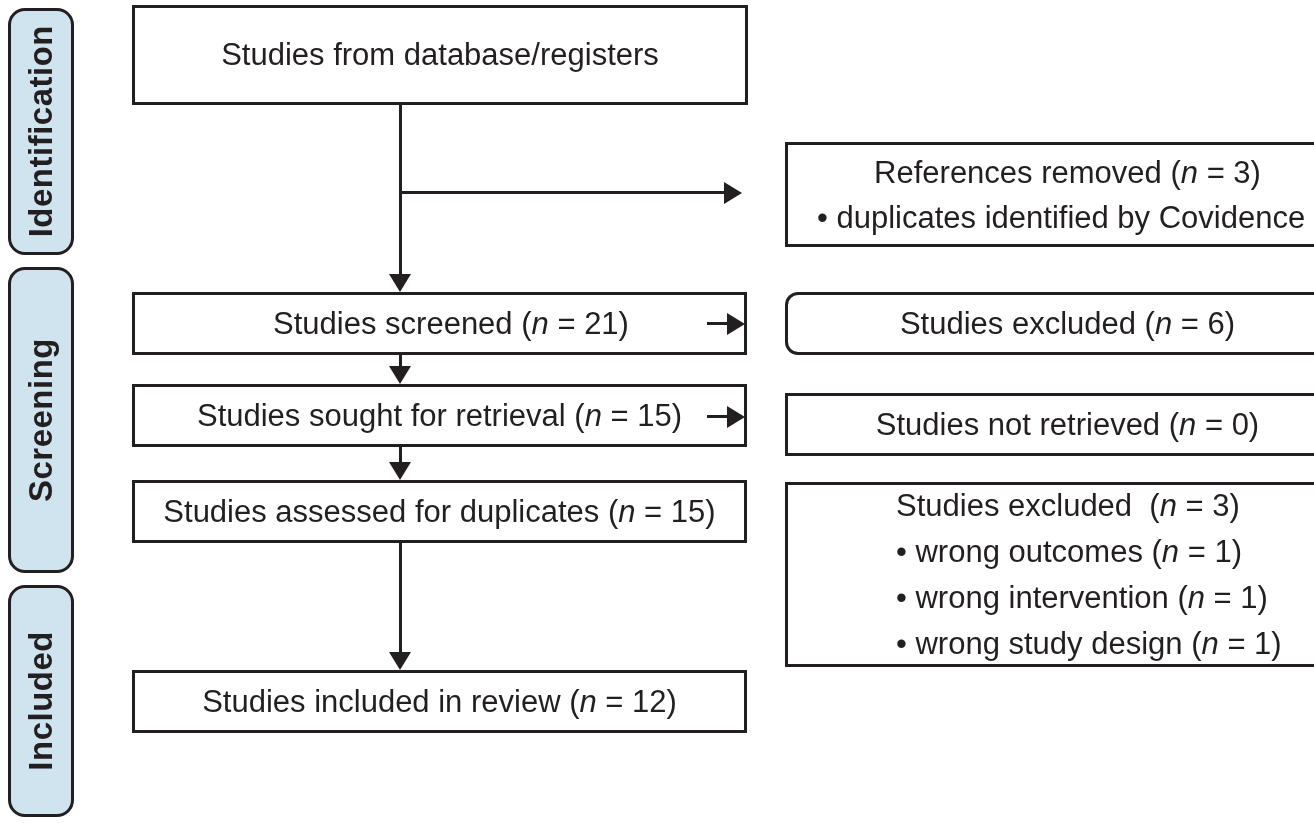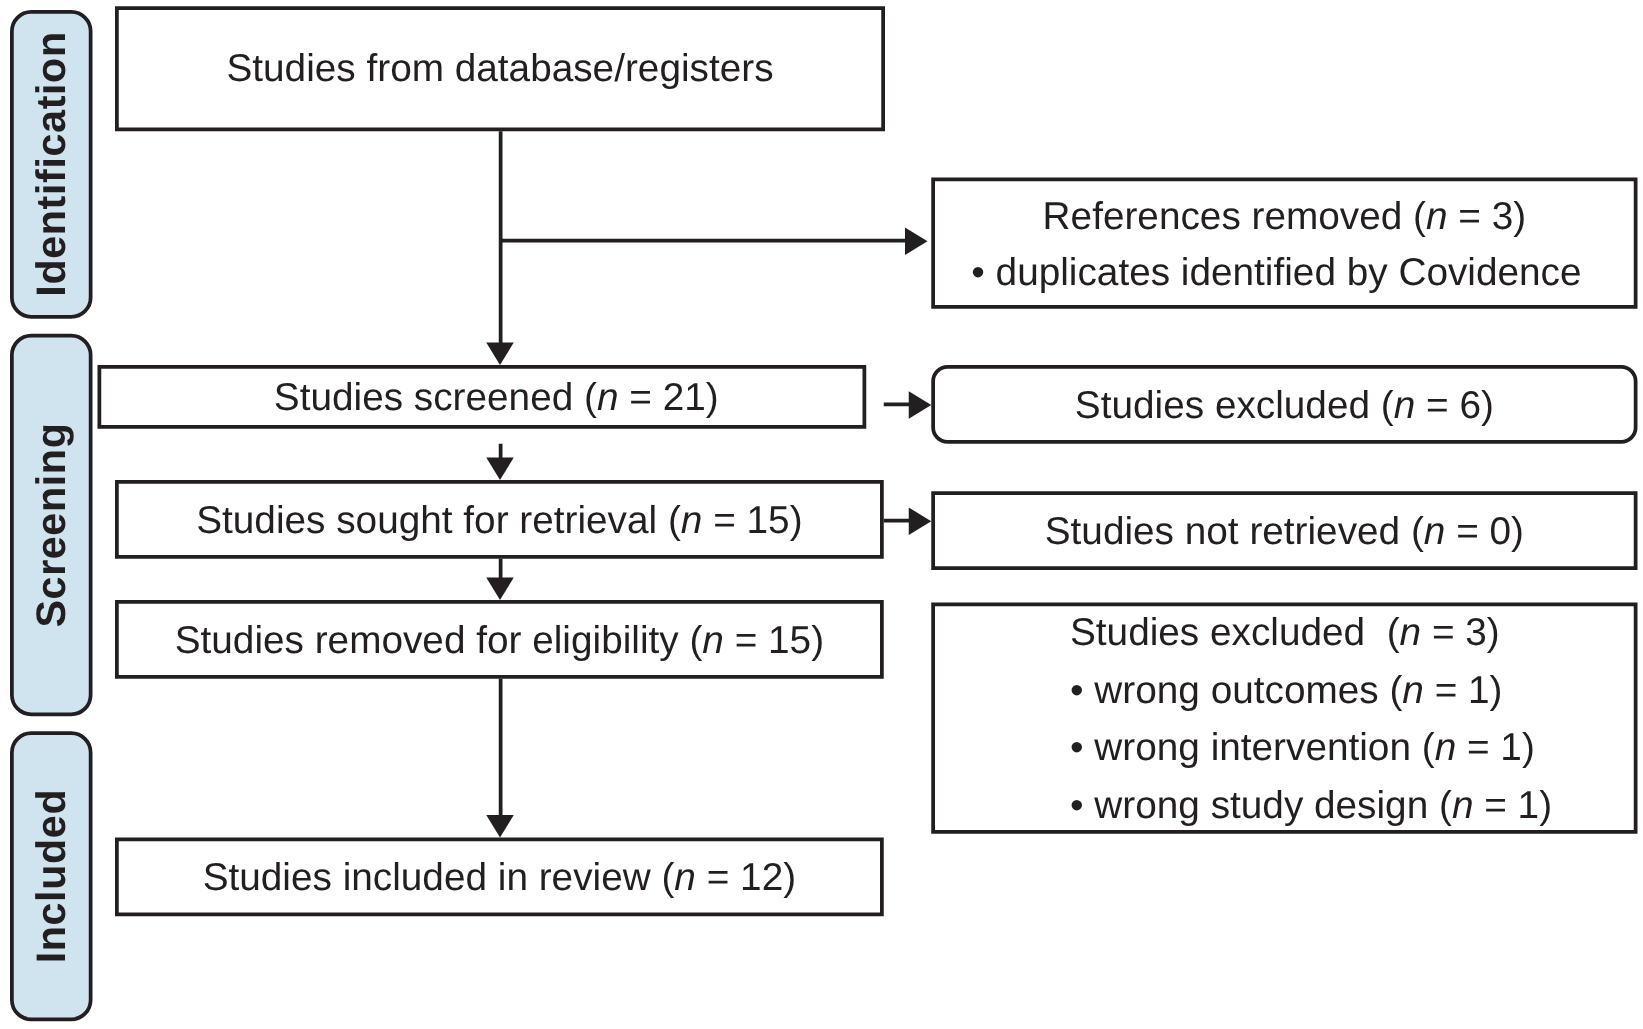--- a/index.html
+++ b/index.html
@@ -39,20 +39,21 @@
   .box {
     position: absolute;
     background: #ffffff;
     border: 3px solid #231f20;
     display: flex;
     flex-direction: column;
     align-items: center;
     justify-content: center;
     font-size: 31px;
     line-height: 44px;
+    margin-left: 40px;
   }
   .box .tl { white-space: pre; }
   .nv { font-style: italic; }
 
   .box.left-list { align-items: flex-start; }
 
   
   .vl { position: absolute; width: 3px; background: #231f20; }
   .hl { position: absolute; height: 3px; background: #231f20; }
   .ah-d {
@@ -80,30 +81,30 @@
     <span class="stage-label">Screening</span>
   </div>
   <div class="stage" style="top:585px; height:232px;">
     <span class="stage-label">Included</span>
   </div>
 
   <div class="box" style="left:92px; top:5px; width:616px; height:100px;">
     <div class="tl"><span>Studies from database/registers</span></div>
   </div>
 
-  <div class="box" style="left:78px; top:292px; width:615px; height:51px;padding-left:23px;">
+  <div class="box" style="left:92px; top:292px; width:615px; height:63px;padding-left:23px;">
     <div class="tl"><span>Studies screened (</span><i class="nv">n</i><span> = 21)</span></div>
   </div>
 
   <div class="box" style="left:92px; top:384px; width:615px; height:63px;">
     <div class="tl"><span>Studies sought for retrieval (</span><i class="nv">n</i><span> = 15)</span></div>
   </div>
 
   <div class="box" style="left:92px; top:480px; width:615px; height:63px;">
-    <div class="tl"><span>Studies removed for eligibility (</span><i class="nv">n</i><span> = 15)</span></div>
+    <div class="tl"><span>Studies assessed for duplicates (</span><i class="nv">n</i><span> = 15)</span></div>
   </div>
 
   <div class="box" style="left:92px; top:670px; width:615px; height:63px;">
     <div class="tl"><span>Studies included in review (</span><i class="nv">n</i><span> = 12)</span></div>
   </div>
 
   <div class="box" style="left:745px; top:142px; width:565px; height:105px; line-height:45px;text-align:right;">
     <div class="tl"><span>References removed (</span><i class="nv">n</i><span> = 3)</span></div>
     <div class="tl" style="align-self:flex-start; padding-left:29px;"><span>• duplicates identified by Covidence</span></div>
   </div>

